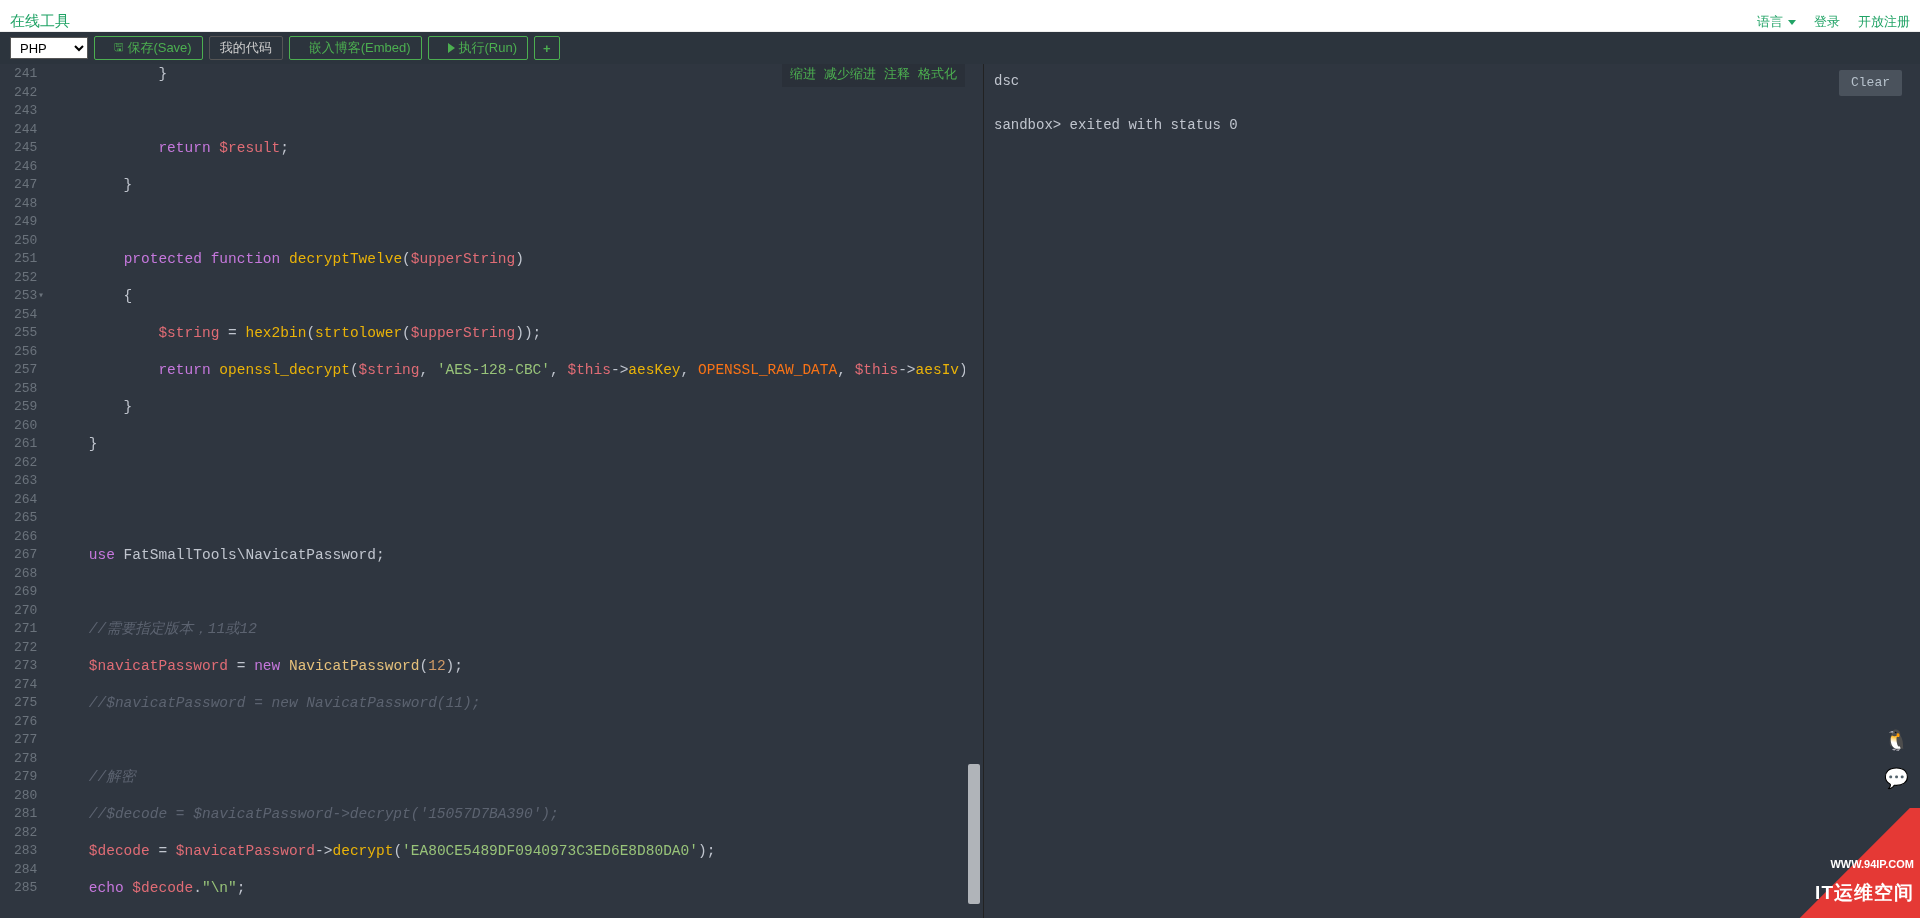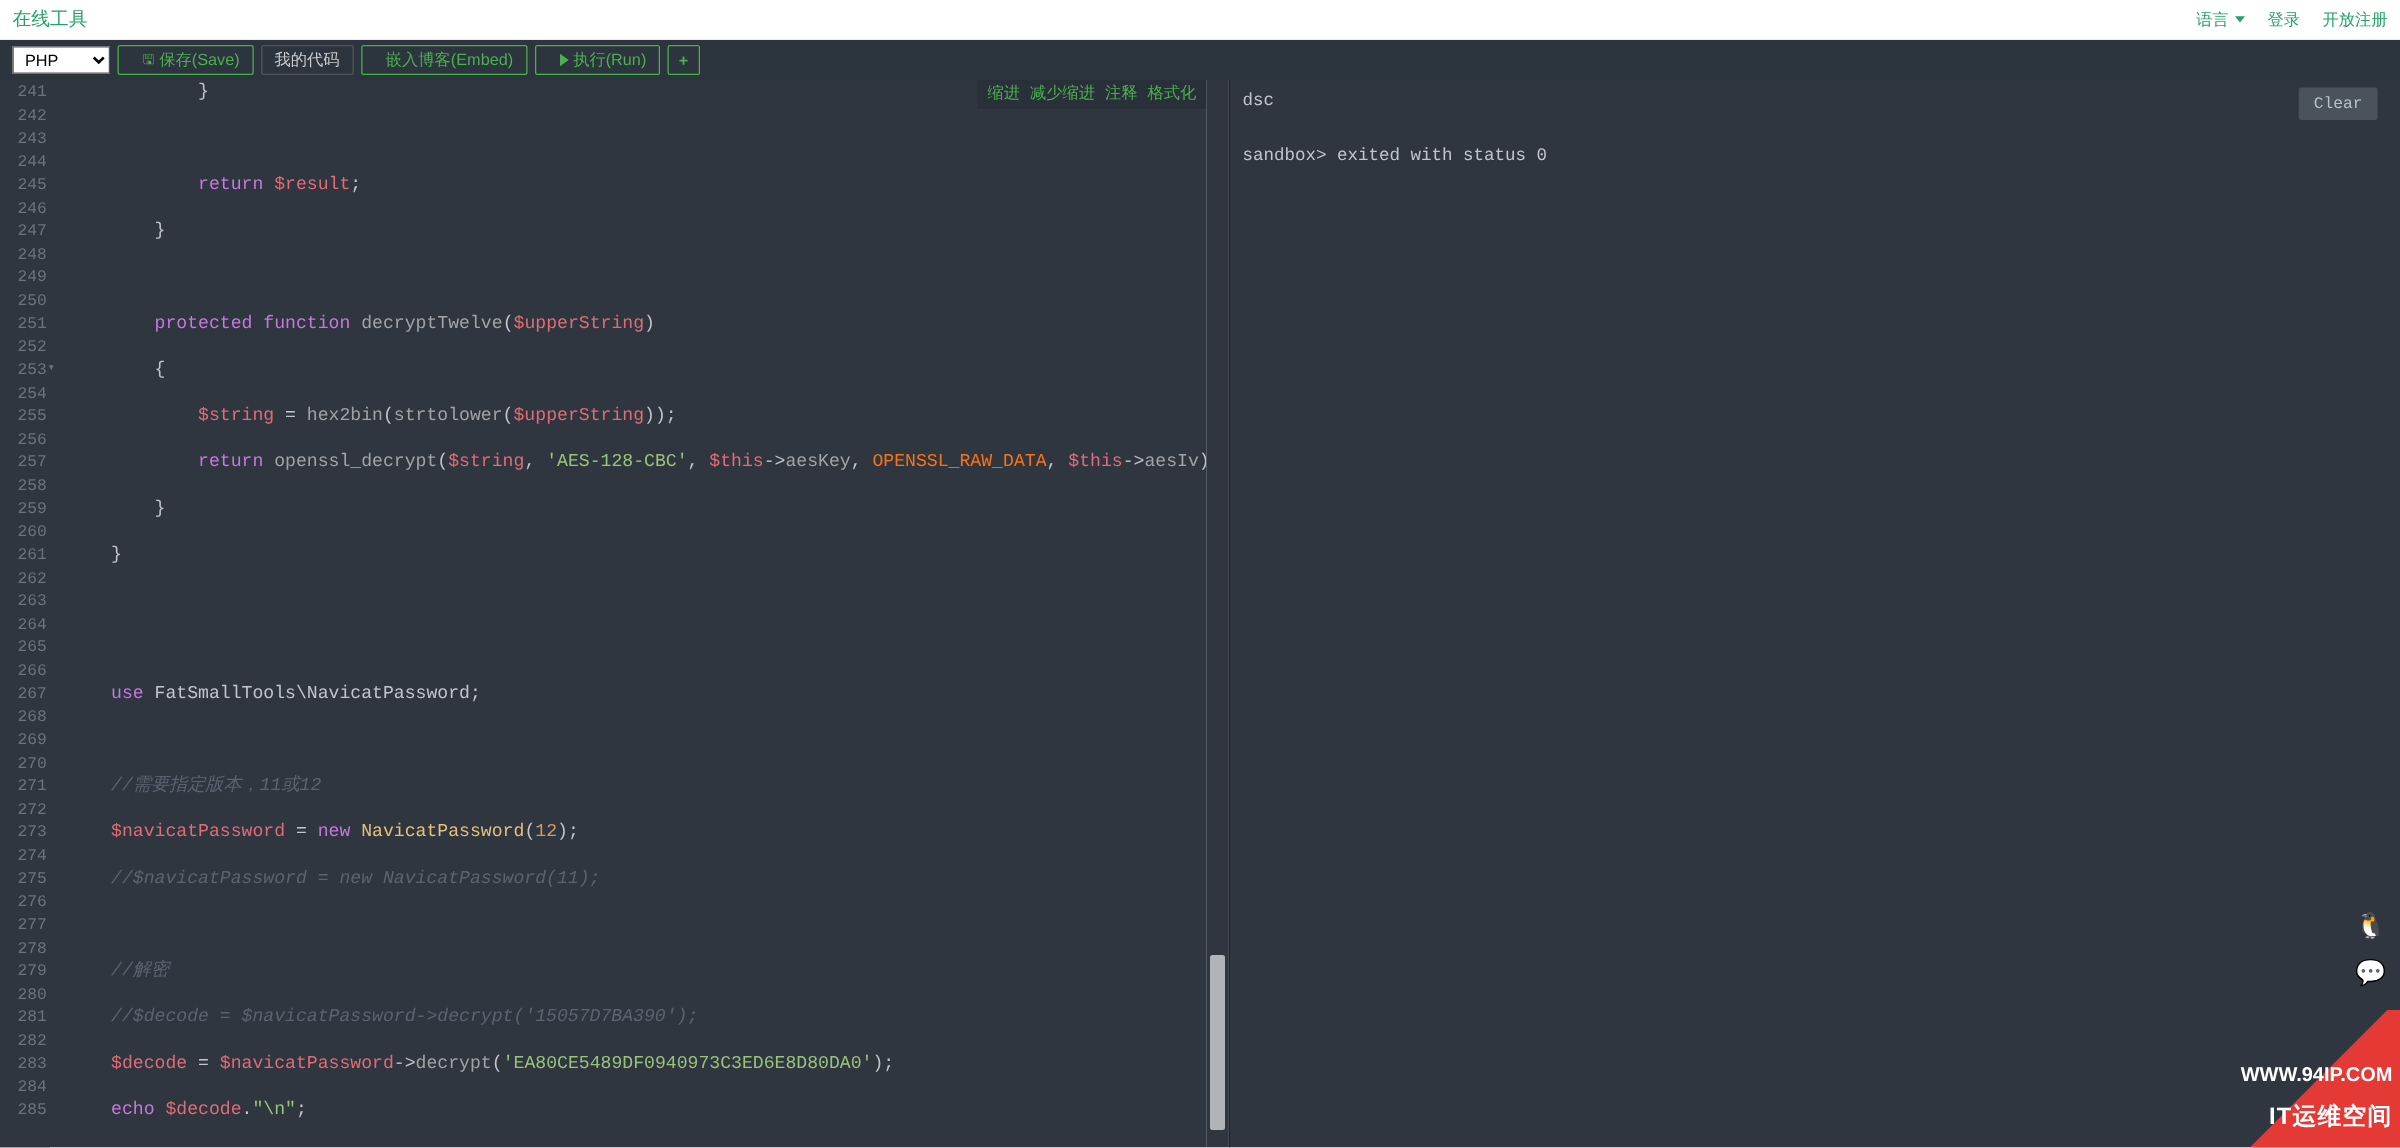--- a/index.html
+++ b/index.html
@@ -10,21 +10,21 @@
     height: 918px;
     overflow: hidden;
     position: relative;
   }
 
   
   .top-header {
     height: 32px;
     background: #fff;
     display: flex;
-    align-items: center;
+    align-items: flex-end;
     justify-content: space-between;
     padding: 0 10px;
     border-bottom: 1px solid #eee;
   }
   .top-header .site-title {
     color: #21a366;
     font-size: 15px;
   }
   .top-header .right-links {
     display: flex;
@@ -126,21 +126,21 @@
   .code {
     flex: 1;
     color: #c0c5ce;
     padding: 1px 0 0 14px;
     white-space: pre;
     overflow: hidden;
     position:relative;
   }
   .code .line { height: 18.5px; }
   .tok-kw { color: #c678dd; }
-  .tok-fn { color: #a3a3a3; }
+  .tok-fn { color: #eab308; }
   .tok-var { color: #e06c75; }
   .tok-str { color: #98c379; }
   .tok-num { color: #d19a66; }
   .tok-cm { color: #5c6370; font-style: italic; }
   .tok-const { color:#f97316;}
   .tok-class { color:#e5c07b;}
 
   
   .editor-actions {
     position: absolute;
@@ -205,21 +205,21 @@
   }
   .corner-badge .tri {
     position:absolute;
     right:-85px; bottom:-85px;
     width:170px;height:170px;
     background:#e53935;
     transform:rotate(45deg);
   }
   .corner-badge .txt1{
     position:absolute; right:6px; bottom:48px;
-    color:#fff; font-size:16px; font-weight:bold;
+    color:#fff; font-size:11px; font-weight:bold;
     transform:rotate(0deg);
   }
   .corner-badge .txt2{
     position:absolute; right:6px; bottom:12px;
     color:#fff; font-size:19px; font-weight:700;
     letter-spacing:1px;
   }
 
   
   .float-icons{

